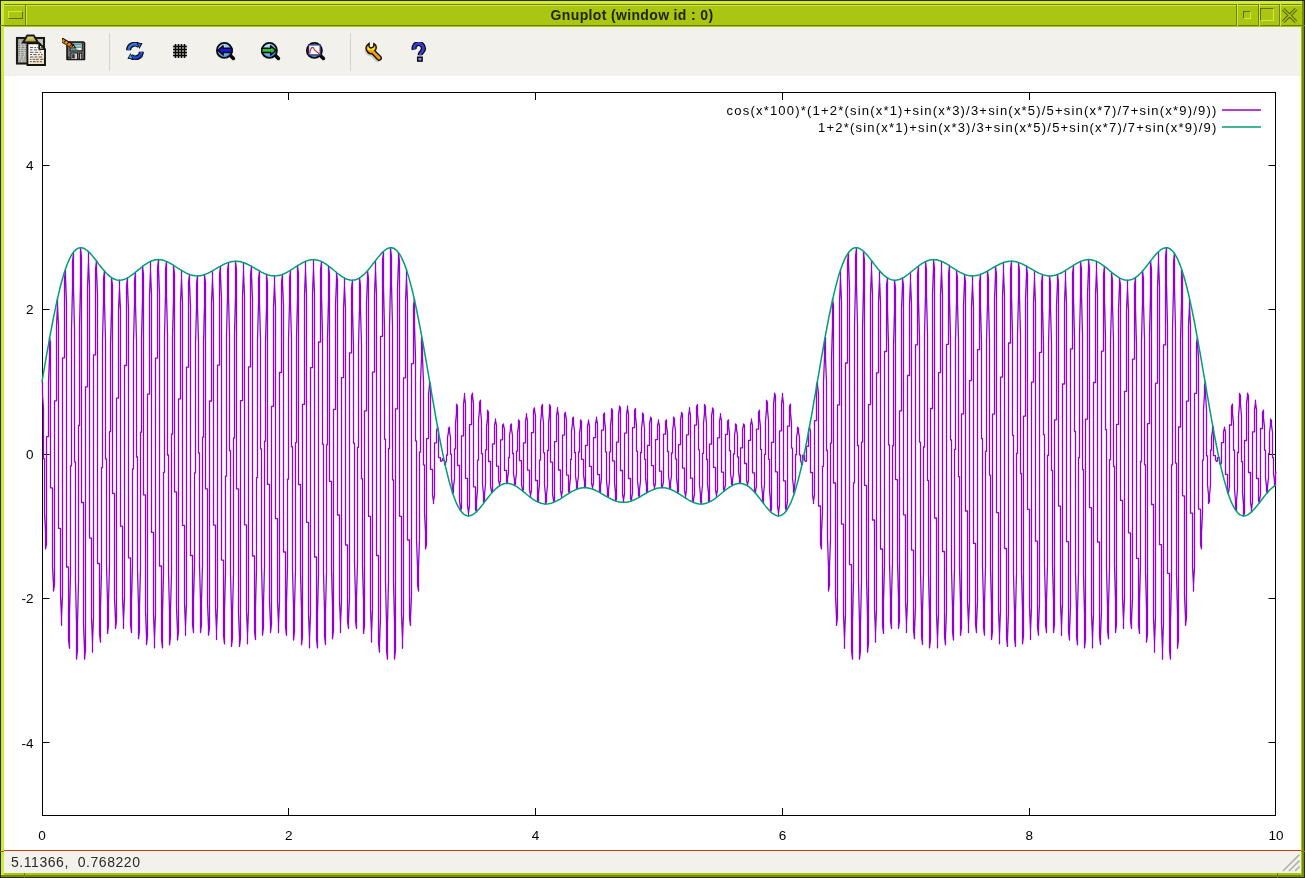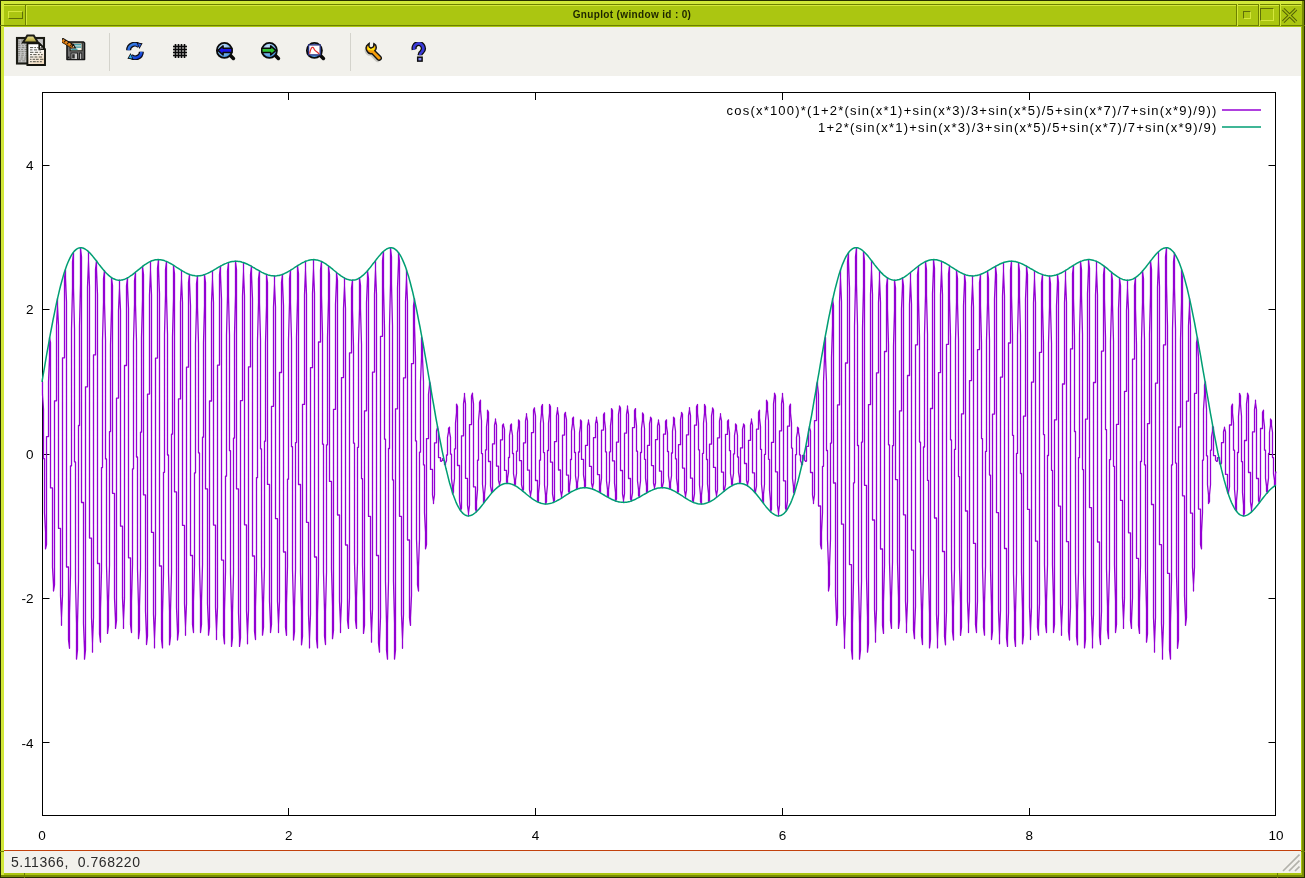--- a/index.html
+++ b/index.html
@@ -10,21 +10,21 @@
 
 #hl-top{position:absolute;left:1px;top:1px;width:1303px;height:3px;background:#d2e83a;}
 #hl-left{position:absolute;left:1px;top:1px;width:3px;height:876px;background:#d2e83a;}
 #sh-right{position:absolute;right:1px;top:1px;width:2px;height:876px;background:#798b06;}
 #sh-bot{position:absolute;left:1px;bottom:1px;width:1303px;height:2px;background:#798b06;}
 
 #titlebar{position:absolute;left:4px;top:4px;right:4px;height:22px;background:#abc611;}
 #tb-topline{position:absolute;left:4px;top:4px;right:4px;height:1px;background:#6d8000;}
 #tb-topline2{position:absolute;left:4px;top:5px;right:4px;height:1px;background:#d5e73c;}
 #tb-botline{position:absolute;left:4px;top:25px;right:4px;height:1px;background:#6d8000;}
-#title-text{position:absolute;left:27px;right:68px;top:6px;height:18px;text-align:center;font-size:10px;font-weight:bold;color:#1c2400;line-height:18px;letter-spacing:0.35px;}
+#title-text{position:absolute;left:27px;right:68px;top:6px;height:18px;text-align:center;font-size:14px;font-weight:bold;color:#1c2400;line-height:18px;letter-spacing:0.35px;}
 
 #menucell-sep{position:absolute;left:25px;top:4px;width:1px;height:22px;background:#6d8000;}
 #menubtn{position:absolute;left:8px;top:11px;width:13px;height:6px;border-top:1px solid #d5e73c;border-left:1px solid #d5e73c;border-right:1px solid #5f6f08;border-bottom:1px solid #5f6f08;background:#abc611;}
 
 .btnsep{position:absolute;top:4px;width:1px;height:22px;background:#6d8000;}
 #minbtn-sq{position:absolute;left:1243px;top:11px;width:6px;height:6px;border-top:1px solid #5f6f08;border-left:1px solid #5f6f08;border-right:1px solid #d5e73c;border-bottom:1px solid #d5e73c;}
 #maxbtn-sq{position:absolute;left:1260px;top:8px;width:12px;height:11px;border-top:1px solid #5f6f08;border-left:1px solid #5f6f08;border-right:1px solid #d5e73c;border-bottom:1px solid #d5e73c;}
 
 .notch{position:absolute;background:#6d8000;}
 

